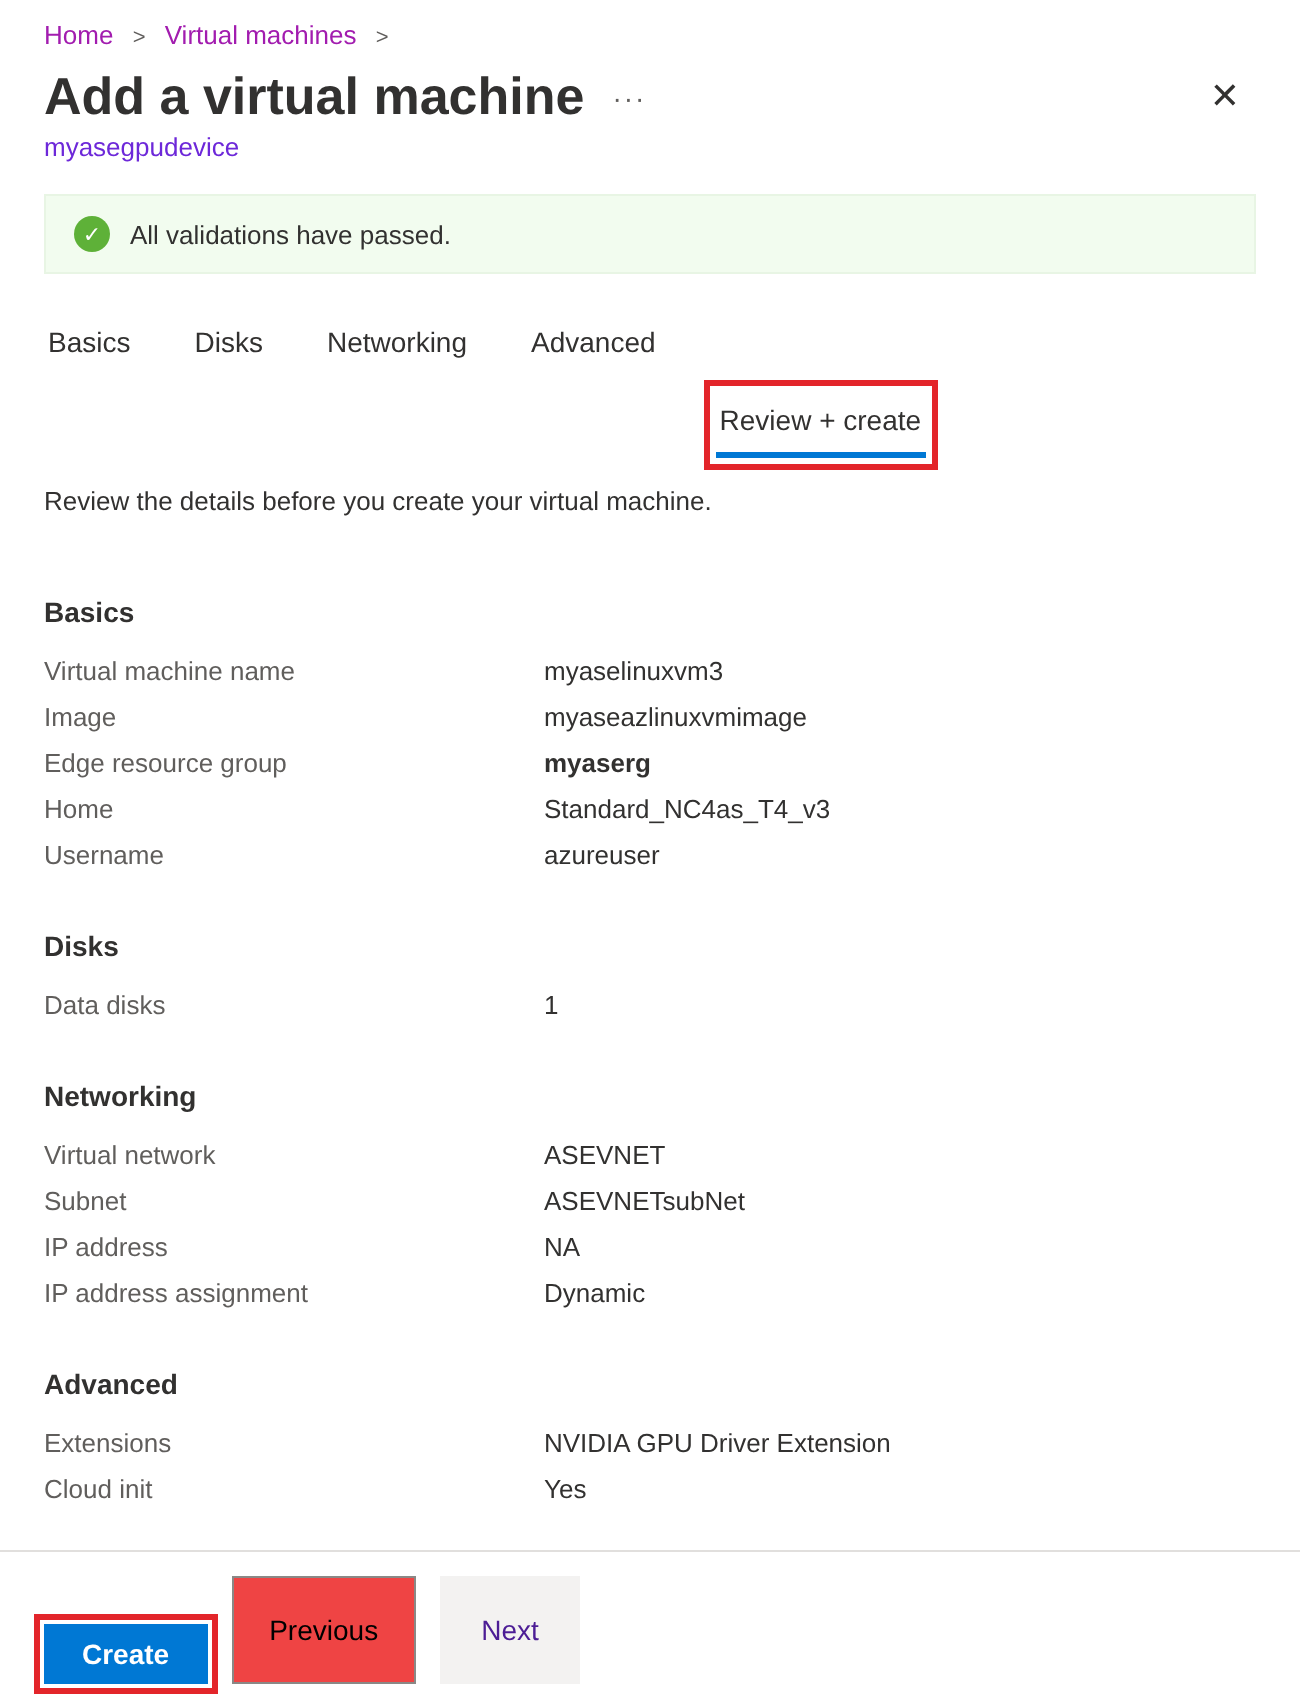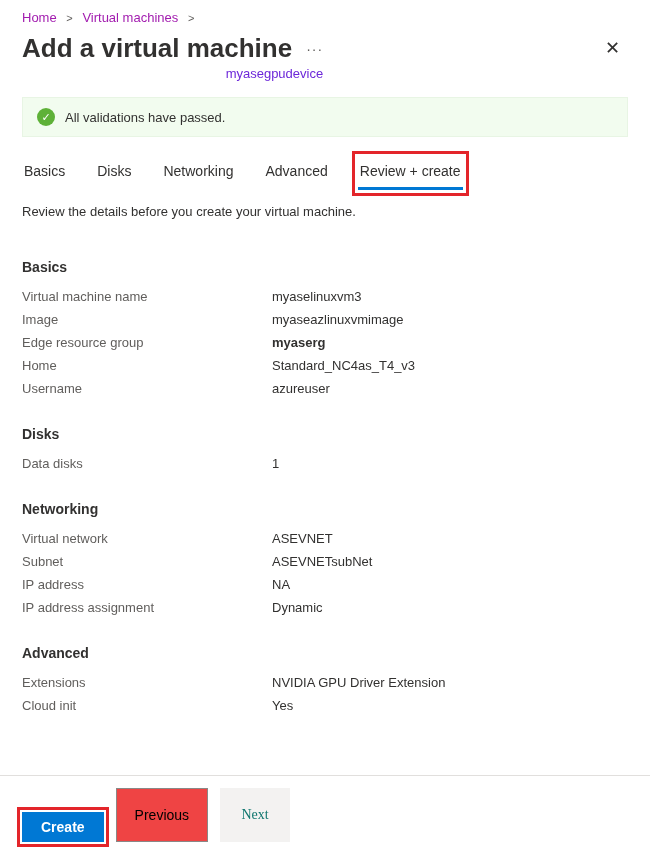--- a/index.html
+++ b/index.html
@@ -25,21 +25,21 @@
       color: #605e5c;
       margin: 0 6px;
       font-size: 11px;
     }
     .header {
       padding: 2px 22px 8px 22px;
       display: flex;
       align-items: flex-start;
       justify-content: space-between;
     }
-    .title-wrap { display: flex; flex-direction: column; align-items: flex-end; }
+    .title-wrap { display: flex; flex-direction: column; }
     .title-row { display: flex; align-items: center; gap: 14px; }
     .title {
       font-size: 26px;
       font-weight: 600;
       color: #323130;
     }
     .ellipsis {
       color: #605e5c;
       font-size: 14px;
       letter-spacing: 1px;
@@ -91,20 +91,21 @@
       cursor: pointer;
       padding: 6px 2px 8px 2px;
       border-bottom: 3px solid transparent;
     }
     .tab.active {
       border-bottom-color: #0078d4;
     }
     .tab.highlight {
       outline: 3px solid #e3252a;
       outline-offset: 3px;
+      margin-top: 39px;
     }
     .content {
       padding: 14px 38px 20px 22px;
     }
     .instruction {
       font-size: 13px;
       color: #323130;
       margin-bottom: 40px;
     }
     .section-title {
@@ -154,23 +155,22 @@
       font-weight: 600;
     }
     .btn.primary.highlight {
       outline: 3px solid #e3252a;
       outline-offset: 2px;
       margin-top: 24px;
     }
     .btn.disabled {
       background: #f3f2f1;
       border-color: #f3f2f1;
-      color: #0f766e;
+      color: #4c1d95;
       cursor: default;
-      font-family: Liberation Serif, serif;
     }
   </style>
 </head>
 <body>
 
 <div class="breadcrumb">
   <a>Home</a>
   <span class="sep">&gt;</span>
   <a>Virtual machines</a>
   <span class="sep">&gt;</span>

